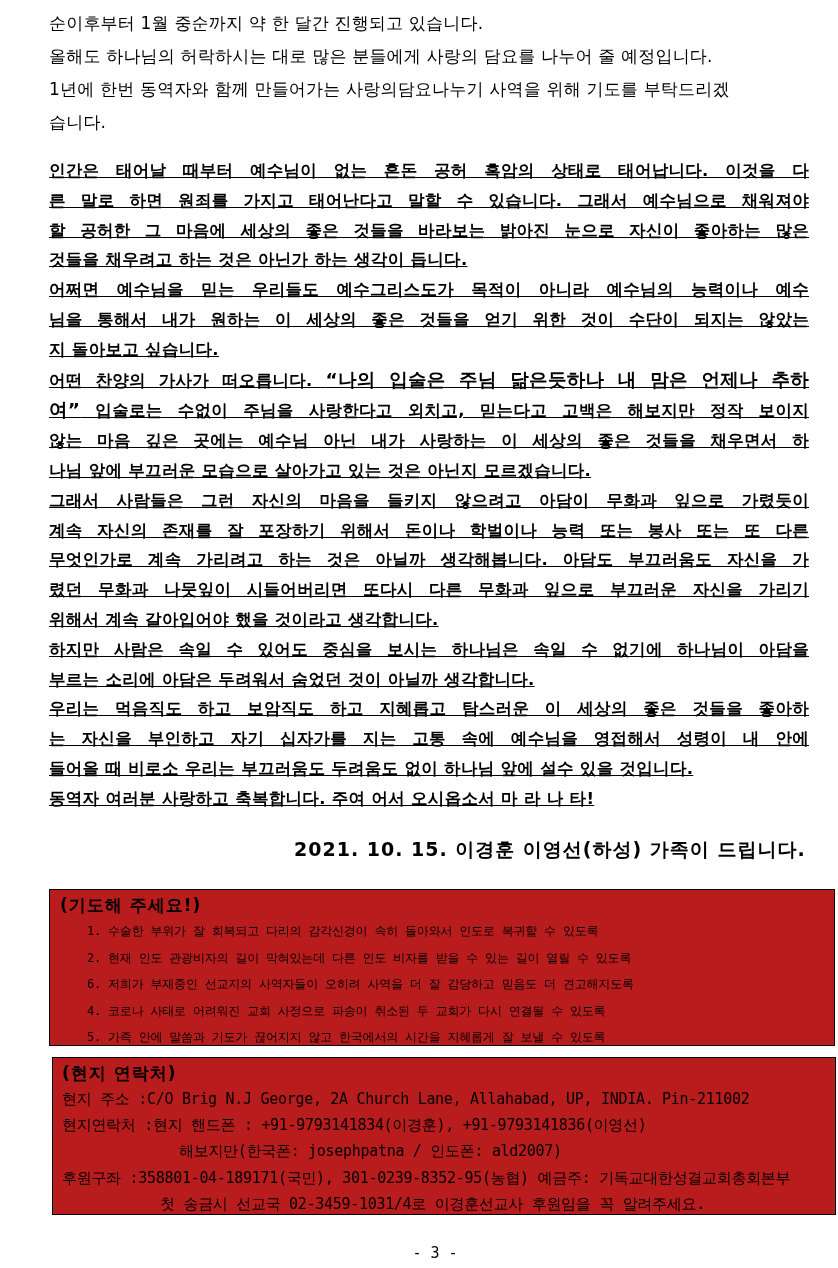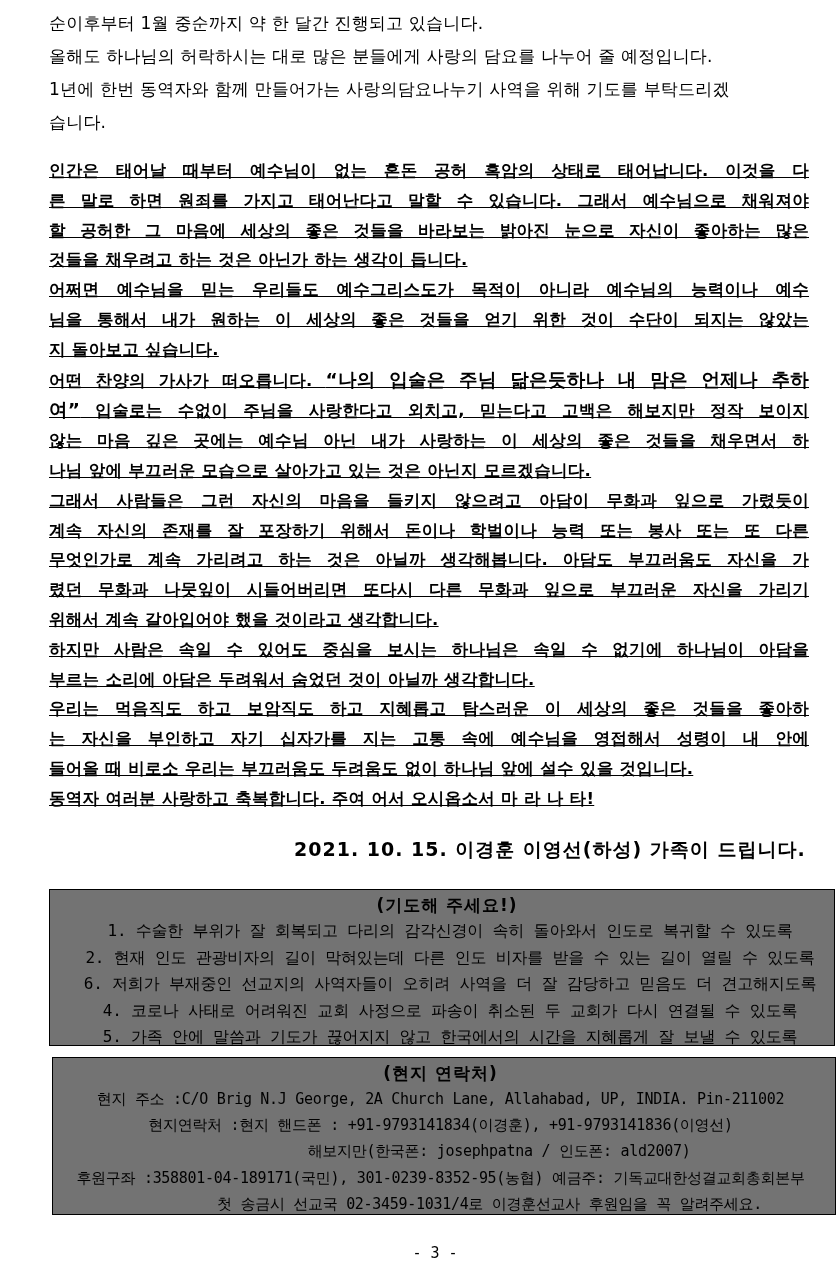--- a/index.html
+++ b/index.html
@@ -67,22 +67,21 @@
       font-size: 19px;
       font-weight: bold;
       letter-spacing: 1px;
       white-space: nowrap;
     }
     
     .box {
       position: absolute;
       border: 1px solid #000;
       box-sizing: border-box;
-      background: #737373;
-      text-align: center;
+      background: #b91c1c;
     }
     .prayer-box {
       left: 33px;
       top: 889px;
       width: 786px;
       height: 157px;
       padding: 2px 0 0 10px;
     }
     .contact-box {
       left: 36px;
@@ -92,25 +91,26 @@
       padding: 2px 16px 0 9px;
     }
     .box-title {
       font-size: 17px;
       font-weight: 900;
       line-height: 26px;
       letter-spacing: 1px;
     }
     .prayer-item {
       font-family: "DejaVu Sans Mono", "Liberation Mono", monospace;
-      font-size: 16px;
+      font-size: 12px;
       line-height: 26.5px;
       white-space: nowrap;
       padding-left: 6px;
       letter-spacing: -0.2px;
+      margin-left: 21px;
     }
     .contact-line {
       font-family: "DejaVu Sans Mono", "Liberation Mono", monospace;
       font-size: 15px;
       line-height: 26.2px;
       white-space: nowrap;
       letter-spacing: -0.3px;
     }
     .contact-line .label {
       display: inline-block;

